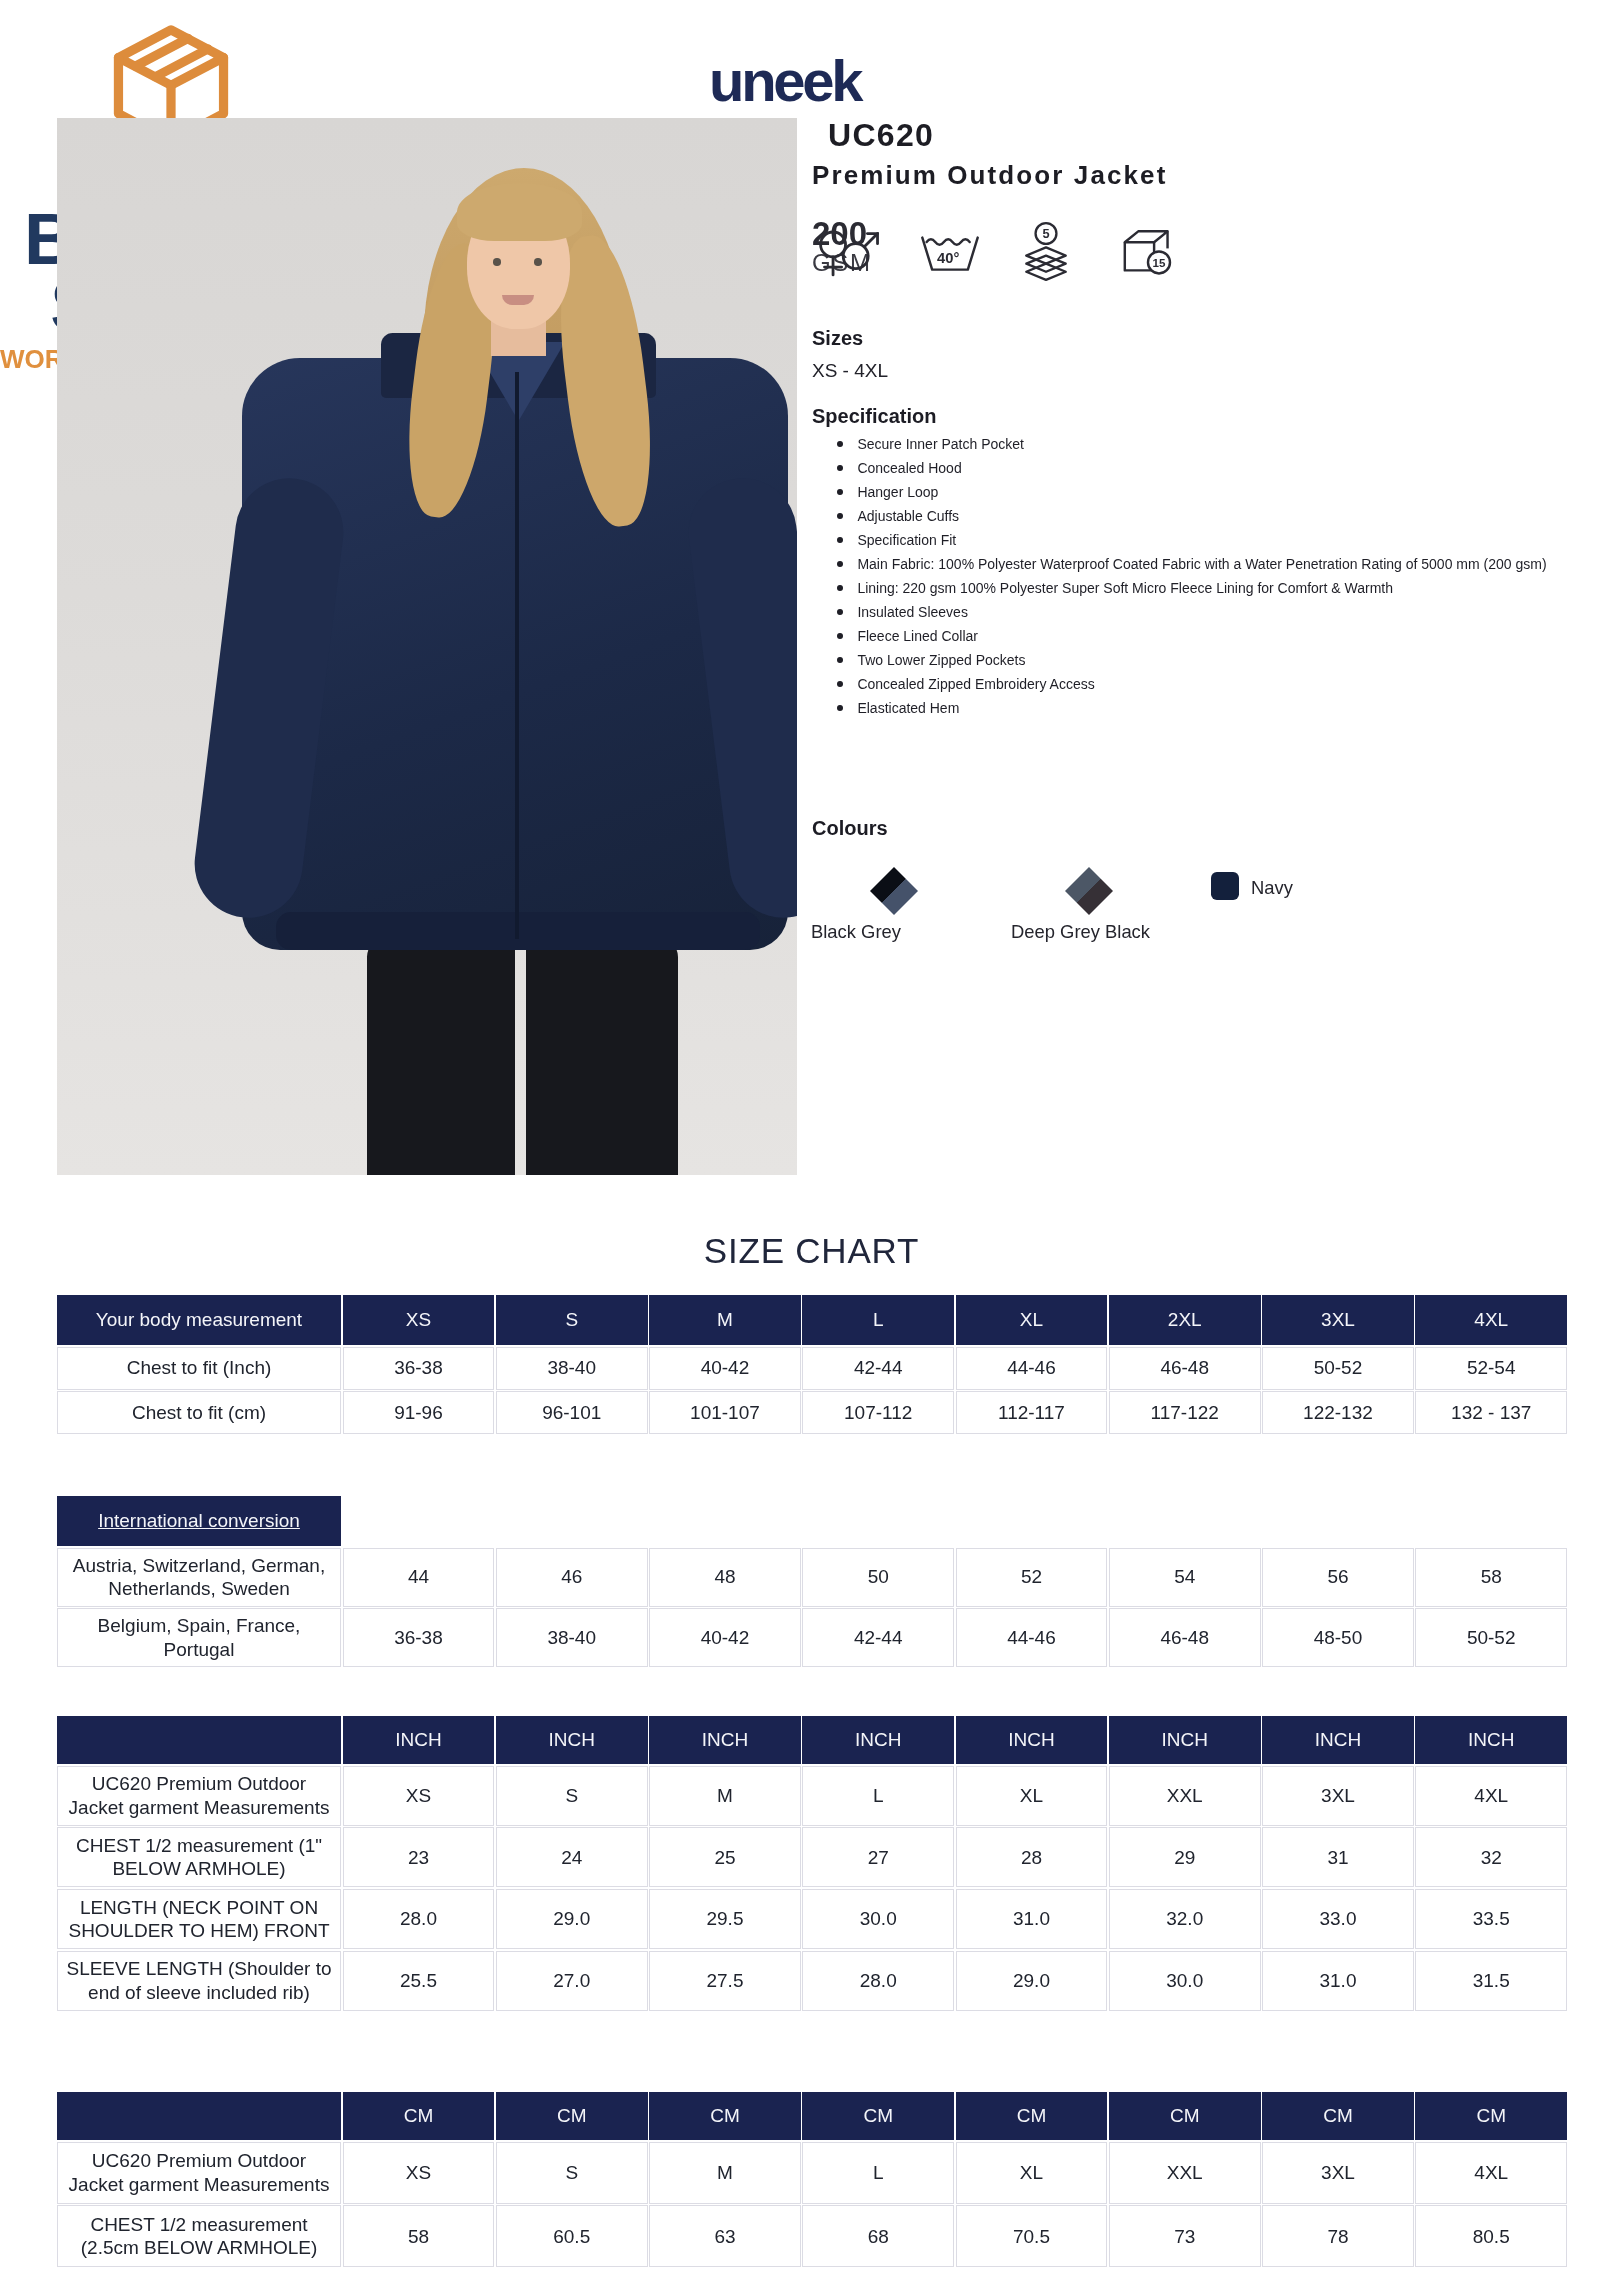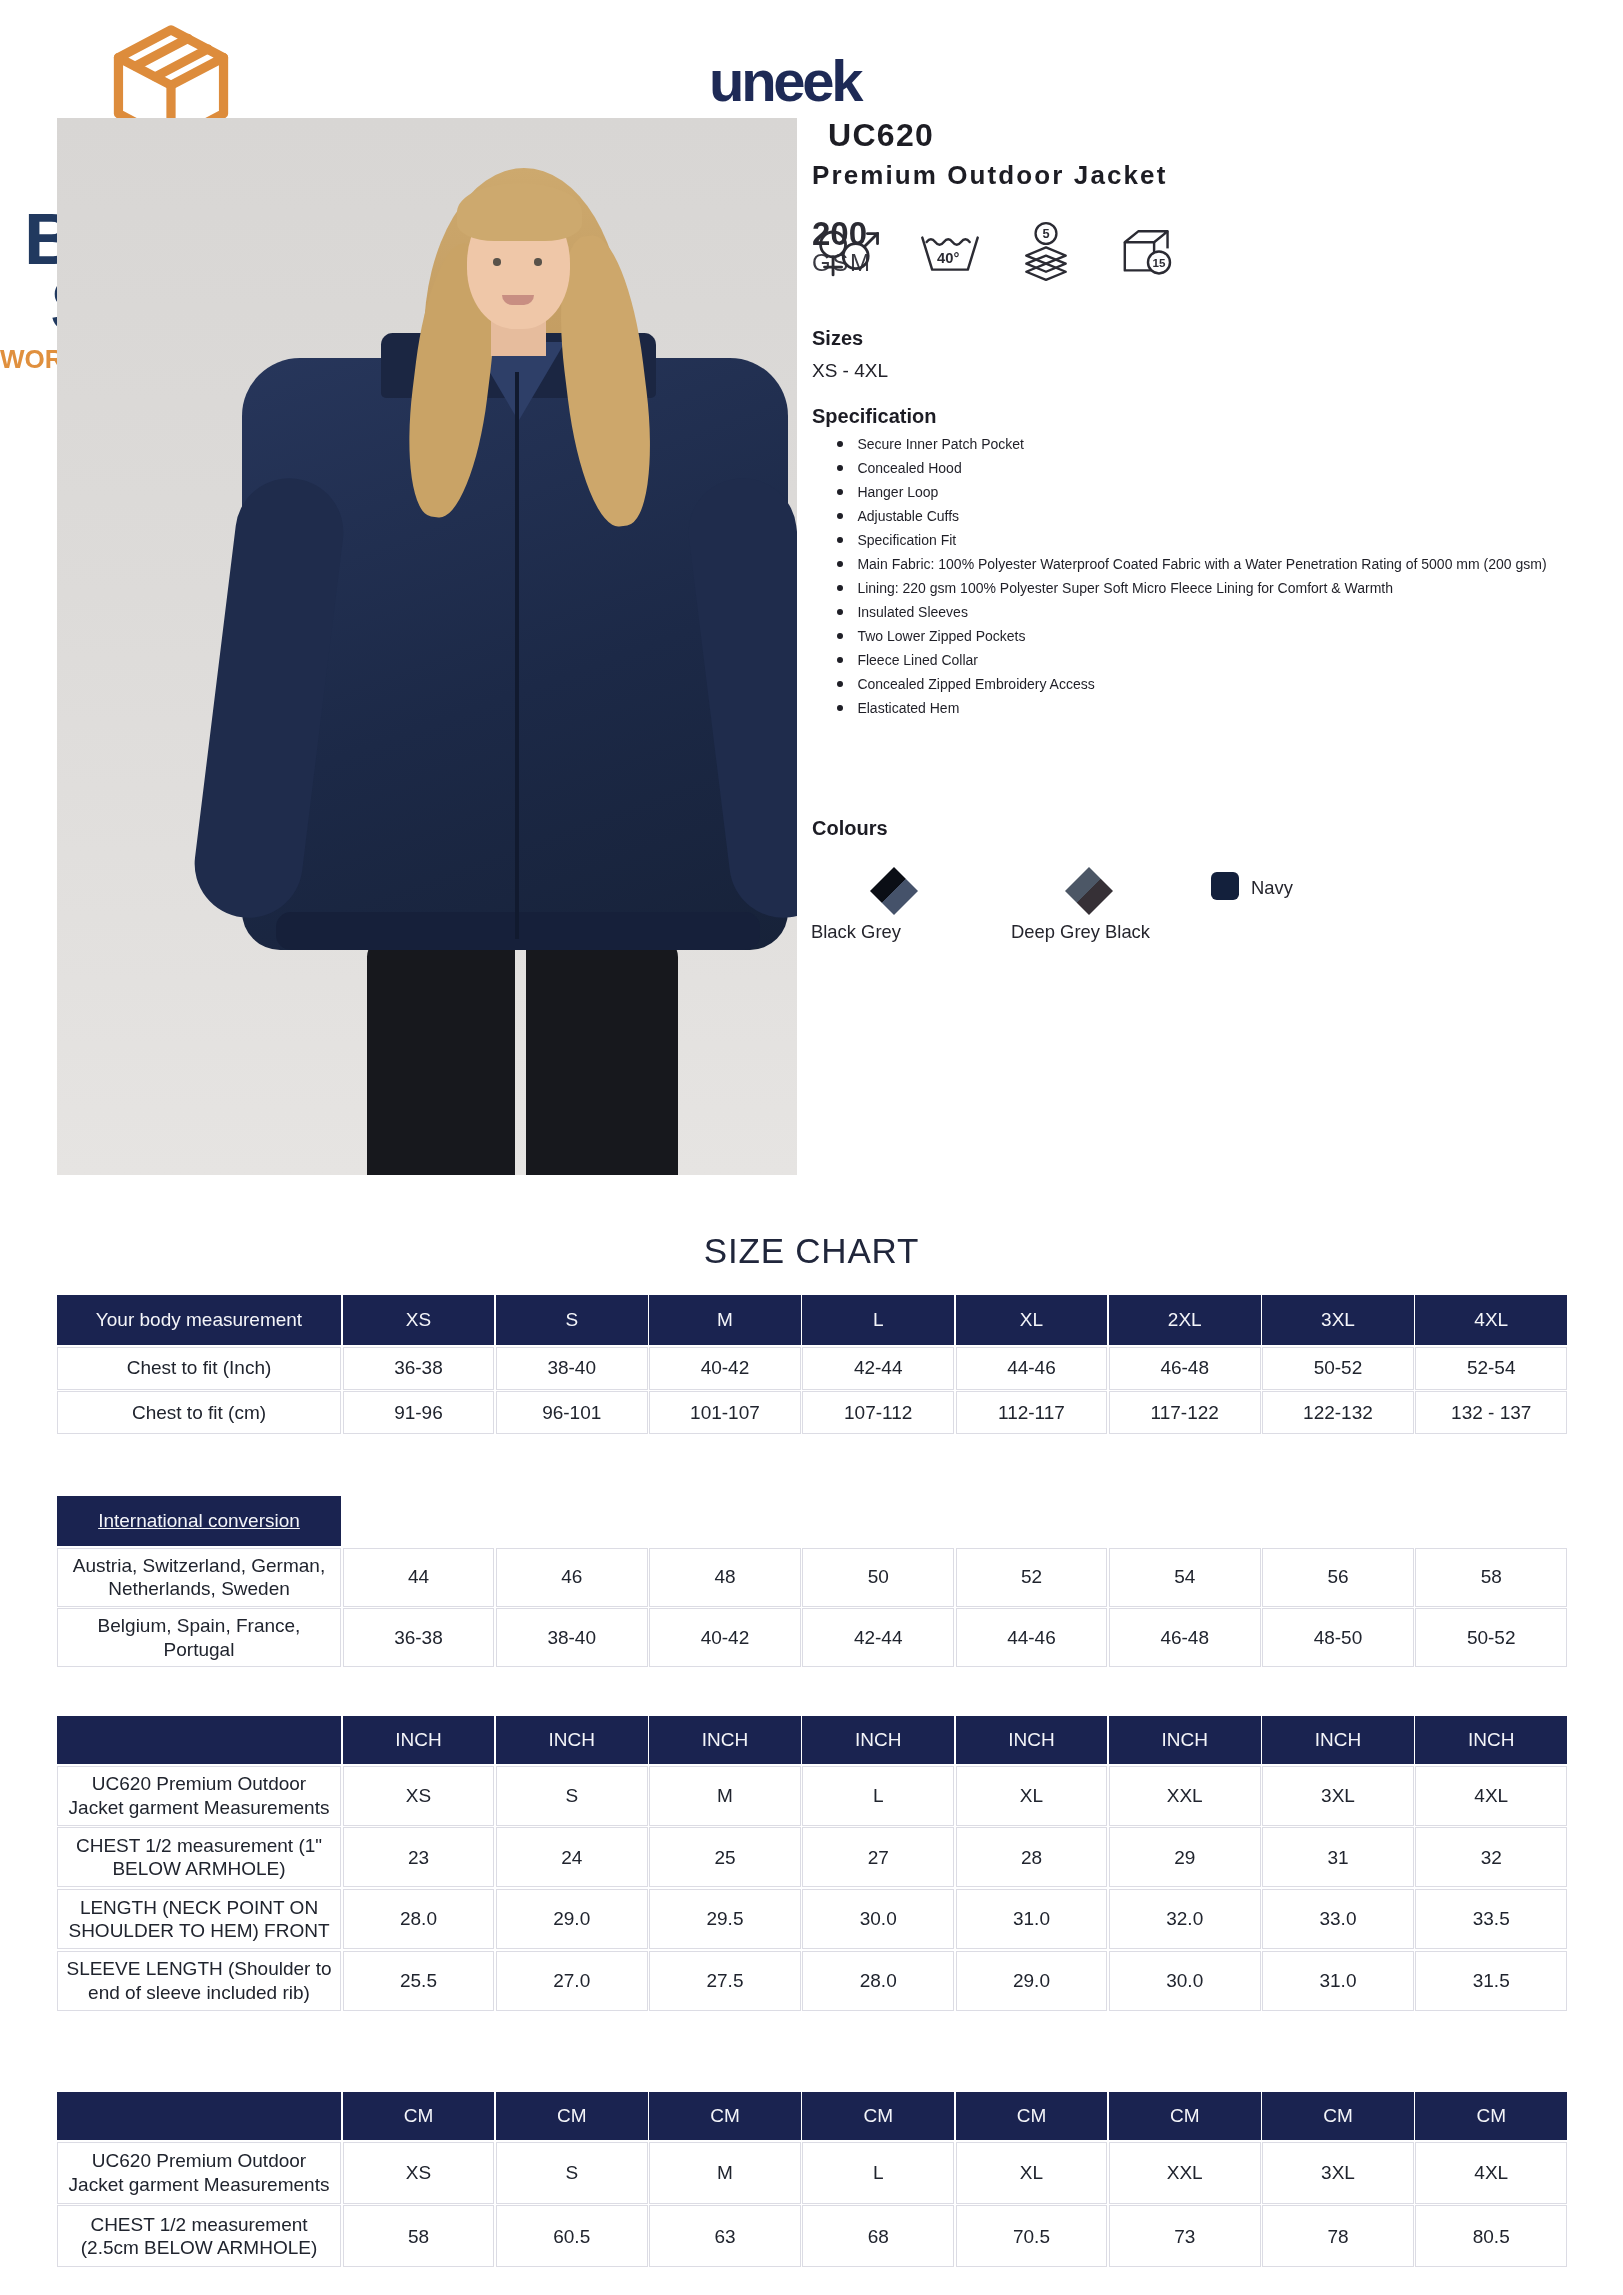--- a/index.html
+++ b/index.html
@@ -173,22 +173,22 @@
   <div class="abs h-small spec-heading">Specification</div>
   <ul class="abs spec-list">
     <li>Secure Inner Patch Pocket</li>
     <li>Concealed Hood</li>
     <li>Hanger Loop</li>
     <li>Adjustable Cuffs</li>
     <li>Specification Fit</li>
     <li>Main Fabric: 100% Polyester Waterproof Coated Fabric with a Water Penetration Rating of 5000 mm (200 gsm)</li>
     <li>Lining: 220 gsm 100% Polyester Super Soft Micro Fleece Lining for Comfort &amp; Warmth</li>
     <li>Insulated Sleeves</li>
+    <li>Fleece Lined Collar</li>
     <li>Two Lower Zipped Pockets</li>
-    <li>Fleece Lined Collar</li>
     <li>Concealed Zipped Embroidery Access</li>
     <li>Elasticated Hem</li>
   </ul>
 
   <div class="abs h-small colours-heading">Colours</div>
   <div class="abs swatch-diamond sw1" style="background: linear-gradient(135deg, rgb(11, 14, 21) 49.5%, rgb(69, 82, 106) 50%);"></div>
   <div class="abs swatch-label sw1-label">Black Grey</div>
   <div class="abs swatch-diamond sw2" style="background: linear-gradient(135deg, rgb(76, 87, 102) 49.5%, rgb(54, 48, 54) 50%);"></div>
   <div class="abs swatch-label sw2-label">Deep Grey Black</div>
   <div class="abs swatch-square" style="background: rgb(19, 32, 60);"></div>

